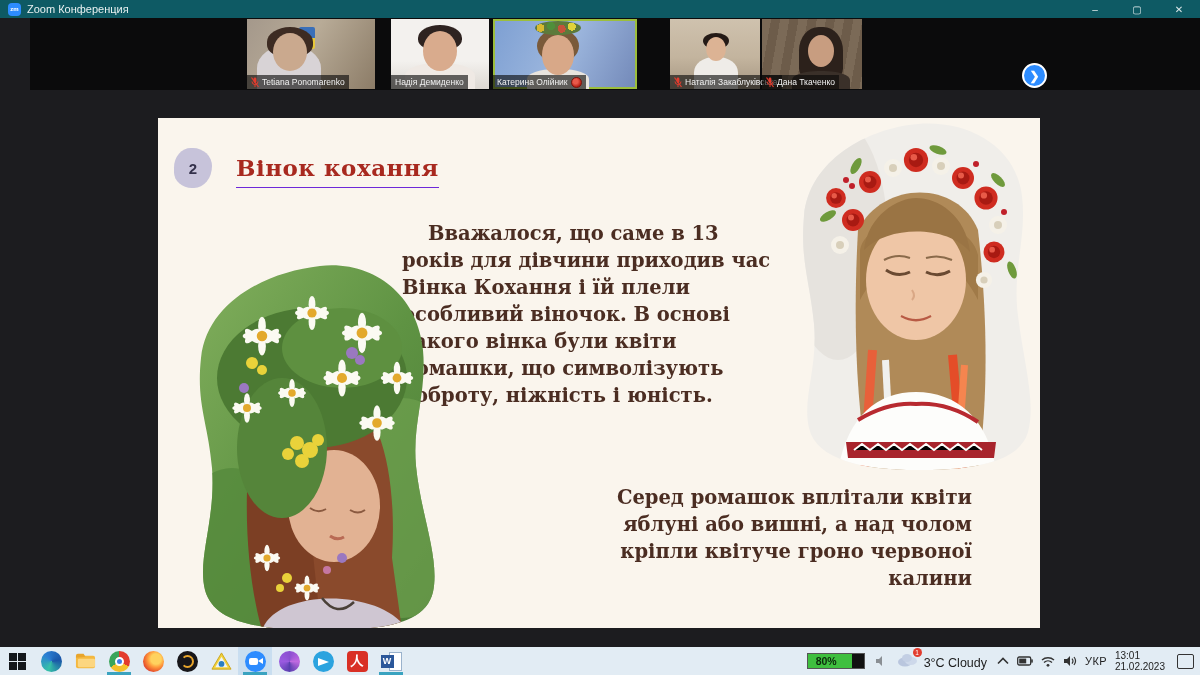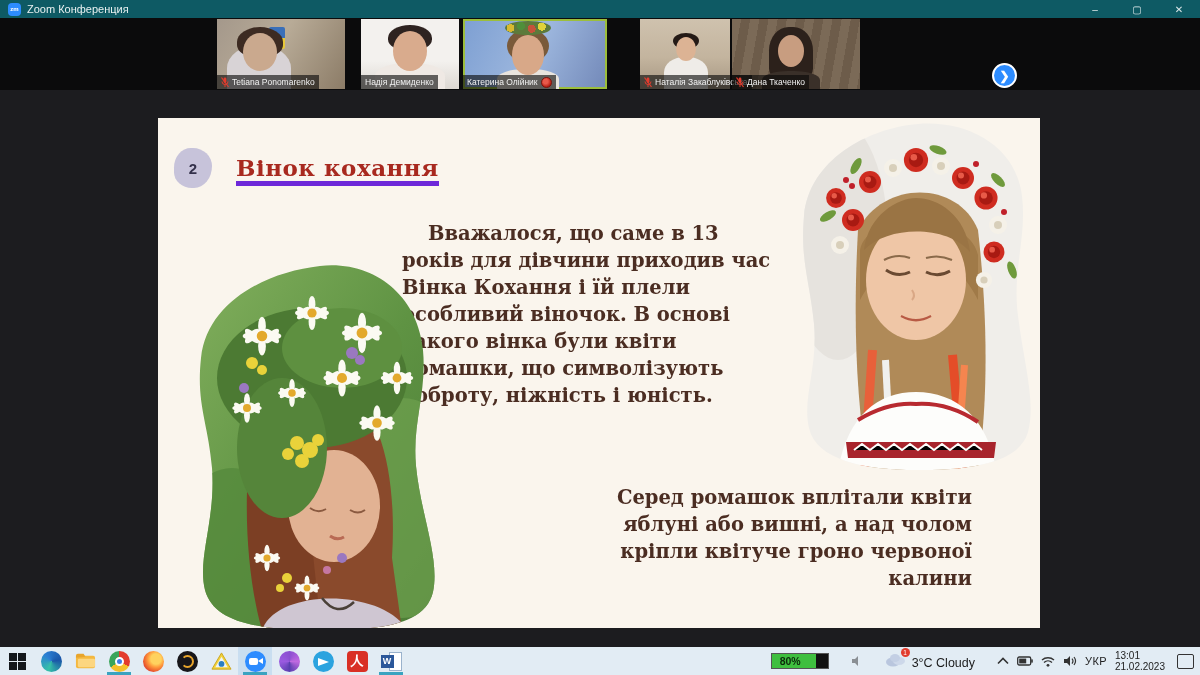--- a/index.html
+++ b/index.html
@@ -10,21 +10,21 @@
   .titlebar { height:18px; background:#0e5a64; display:flex; align-items:center;
               color:#e9f1f1; font-size:11px; }
   .zm-badge { width:13px; height:13px; border-radius:4px; background:#2d8cff; color:#fff;
               font-size:6px; font-weight:bold; display:flex; align-items:center;
               justify-content:center; margin:0 6px 0 8px; }
   .win-controls { margin-left:auto; display:flex; height:100%; }
   .win-btn { width:42px; height:100%; display:flex; align-items:center; justify-content:center;
              font-size:10px; color:#dce8e9; }
 
   
-  .videostrip { height:72px; background:#0b0b0c; position:relative; }
+  .videostrip { height:72px; background:#0b0b0c; position:relative;margin-left:30px; }
   .thumb { position:absolute; top:1px; height:70px; background:#2a2a2a; }
   .thumb .video { position:absolute; inset:0; overflow:hidden; }
   .thumb.active .video { box-shadow: inset 0 0 0 2px #9cbe3c; }
   .head  { position:absolute; border-radius:50%; }
   .torso { position:absolute; border-radius:45% 45% 0 0; }
   .name-tag { position:absolute; left:0; bottom:0; z-index:3; display:flex; align-items:center;
               gap:3px; background:rgba(8,8,8,.62); color:#f2f2f2; font-size:8.5px;
               line-height:12px; padding:1px 4px; white-space:nowrap; }
   .rose-dot { width:11px; height:11px; border-radius:50%;
               background:radial-gradient(circle at 40% 38%, #e9594a 0 30%, #b81f14 70%);
@@ -84,22 +84,22 @@
   
   .content { height:557px; position:relative; background:#1c1c1f; }
   .slide { position:absolute; left:158px; top:28px; width:882px; height:510px;
            background:#faf5ed; overflow:hidden; }
   .badge { position:absolute; left:16px; top:30px; width:38px; height:40px;
            background:#c7c3da; border-radius:47% 53% 50% 50% / 52% 48% 58% 42%;
            display:flex; align-items:center; justify-content:center;
            font-weight:bold; font-size:15px; color:#33304a; }
   .slide-title { position:absolute; left:78px; top:36px;
            font-family:"DejaVu Serif", serif; font-weight:bold; font-size:23px;
-           color:#a8291f; letter-spacing:.5px; 
-           border-bottom:5px solid #6d28d9; }
+           color:#a8291f; letter-spacing:.5px; padding-bottom:6px;
+           border-bottom:1px solid #6d28d9; }
   .p1 { position:absolute; left:244px; top:102px; width:384px;
         font-family:"DejaVu Serif", serif; font-weight:bold; font-size:19.5px;
         line-height:27px; color:#4b2d22; text-indent:26px; }
   .p2 { position:absolute; left:388px; top:366px; width:426px; text-align:right;
         font-family:"DejaVu Serif", serif; font-weight:bold; font-size:19.5px;
         line-height:27px; color:#4b2d22; }
   .img-left  { position:absolute; left:34px;  top:140px; width:256px; height:372px; }
   .img-right { position:absolute; left:640px; top:2px;   width:240px; height:350px; }
 
   
@@ -109,21 +109,21 @@
   .app { width:34px; height:28px; display:flex; align-items:center; justify-content:center;
          position:relative; }
   .app.active::after { content:""; position:absolute; left:5px; right:5px; bottom:0;
          height:3px; background:#3aa3c0; }
   .app.highlight { background:#c9def0; }
   .ic { width:21px; height:21px; display:block; }
   .start-ic { width:17px; height:17px; display:grid; grid-template-columns:8px 8px;
               grid-template-rows:8px 8px; gap:1px; }
   .start-ic i { background:#14181c; }
   .circle { border-radius:50%; }
-  .tray { margin-left:auto; display:flex; align-items:center; gap:22px; padding-right:6px; }
+  .tray { margin-left:auto; display:flex; align-items:center; gap:10px; padding-right:6px; }
   .battery-widget { width:58px; height:16px; background:#111; border:1px solid #555;
         position:relative; font-size:10.5px; font-weight:bold; color:#0c2a0c;
         display:flex; align-items:center; }
   .battery-fill { position:absolute; left:0; top:0; bottom:0; width:80%; background:#3fbf3f; }
   .battery-label { position:relative; z-index:2; padding-left:8px; }
   .weather { display:flex; align-items:flex-end; gap:5px; font-size:12.5px; }
   .cloud { position:relative; }
   .badge-dot { position:absolute; right:-3px; top:-4px; width:9px; height:9px; border-radius:50%;
                background:#e23c2e; color:#fff; font-size:6.5px; display:flex; align-items:center;
                justify-content:center; }
@@ -206,21 +206,21 @@
             <rect x="2.6" y="0.5" width="2.8" height="5.5" rx="1.4" fill="#e23c2e"></rect>
             <path d="M1 4.5 a3 3 0 0 0 6 0" fill="none" stroke="#e23c2e" stroke-width="1"></path>
             <line x1="4" y1="7.5" x2="4" y2="10" stroke="#e23c2e" stroke-width="1"></line>
             <line x1="0.5" y1="0.5" x2="7.5" y2="10" stroke="#e23c2e" stroke-width="1.2"></line>
           </svg>
       </span>
       <span>Наталія Закаблуківська</span>
     </div>
   </div>
 
-  <div class="thumb t5" style="left:732px;width:128px;">
+  <div class="thumb t5" style="left:732px;width:100px;">
     <div class="video">
       <span class="hair"></span>
       <span class="face"></span>
       <span class="torso"></span>
     </div>
     <div class="name-tag">
       <span class="mic">
         <svg width="8" height="11" viewBox="0 0 8 11">
             <rect x="2.6" y="0.5" width="2.8" height="5.5" rx="1.4" fill="#e23c2e"></rect>
             <path d="M1 4.5 a3 3 0 0 0 6 0" fill="none" stroke="#e23c2e" stroke-width="1"></path>

